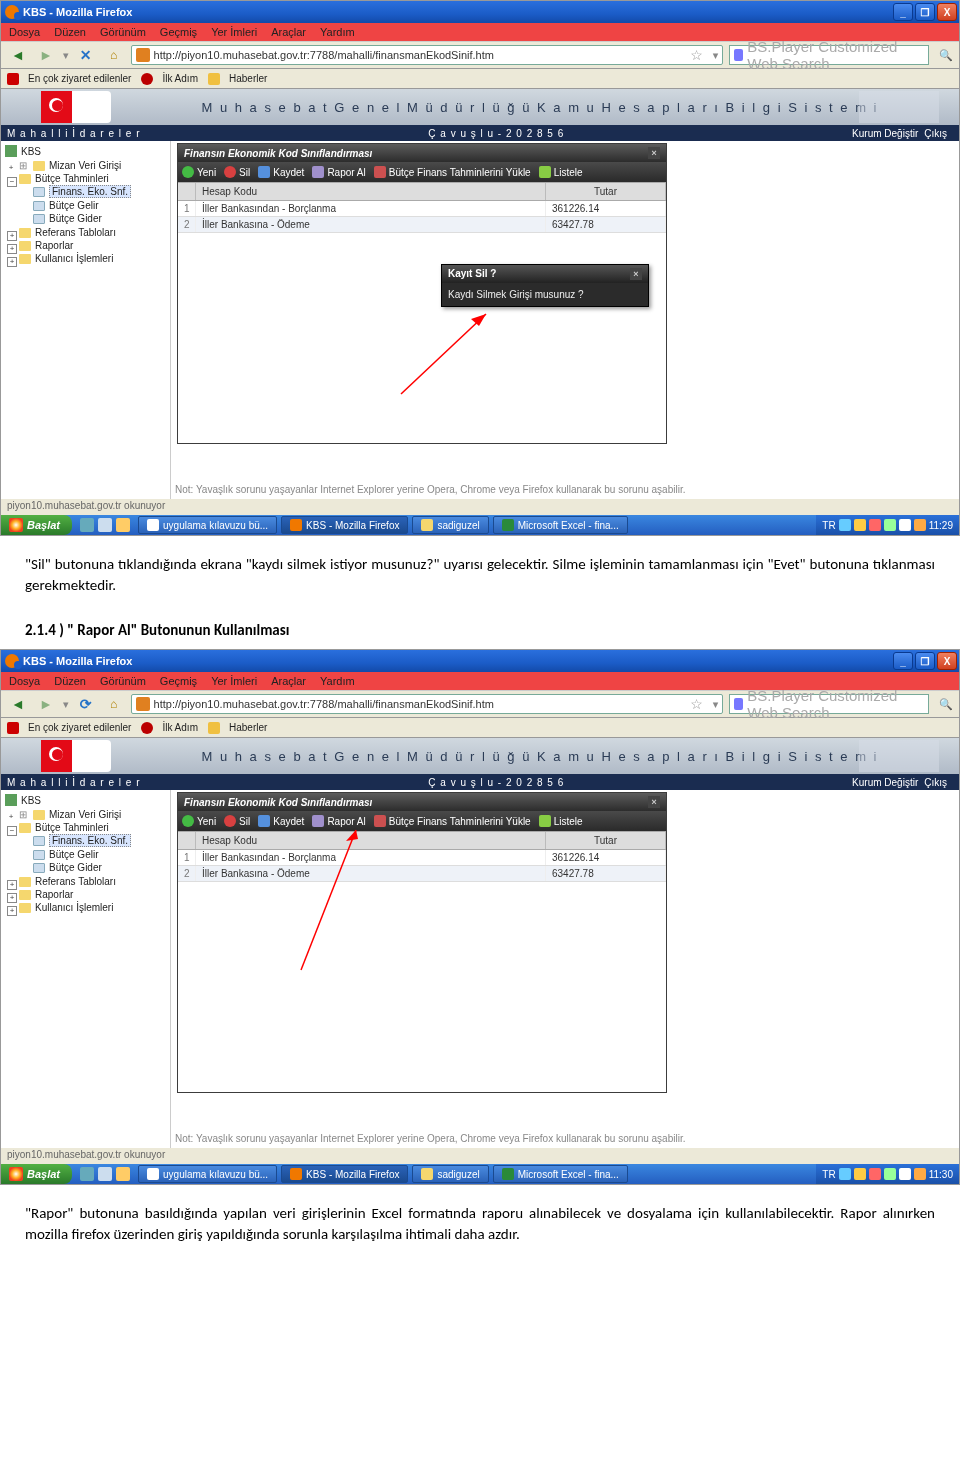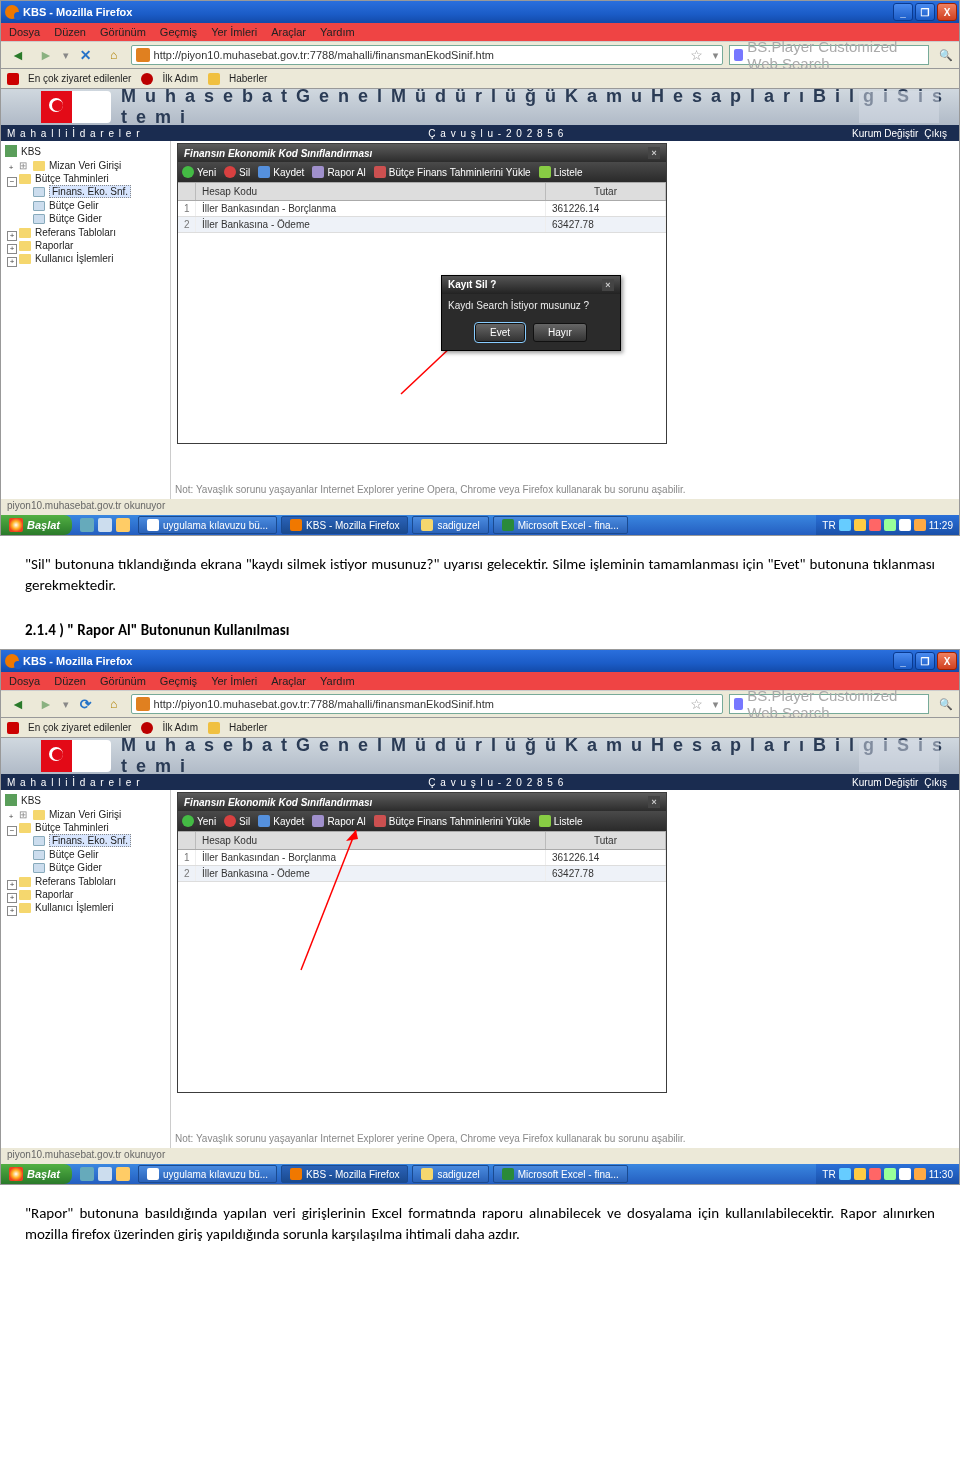--- a/index.html
+++ b/index.html
@@ -43,21 +43,21 @@
   .bm .bico { width:12px; height:12px; border-radius:2px; }
   .bm .bico.b1 { background:#c00; }
   .bm .bico.b2 { background:#b00; border-radius:50%; }
   .bm .bico.b3 { background:#f0c040; }
 
   
   .app-banner { height:36px; background:linear-gradient(to bottom,#d0d8df,#b0bac7); display:flex; align-items:center; color:#333; position:relative; }
   .app-banner .flag { width:70px; height:32px; margin:0 10px 0 40px; background:linear-gradient(to right,#e30a17 45%,#fff 45%); border-radius:0 4px 4px 0; position:relative; }
   .app-banner .flag::before { content:""; position:absolute; left:8px; top:7px; width:14px; height:14px; background:#fff; border-radius:50%; }
   .app-banner .flag::after { content:""; position:absolute; left:11px; top:9px; width:11px; height:11px; background:#e30a17; border-radius:50%; }
-  .app-banner .btxt { flex:1; font-size:18px; letter-spacing:2px; color:#2a3b55; font-weight:bold; }
+  .app-banner .btxt { flex:1; text-align:center; font-size:13px; letter-spacing:2px; color:#2a3b55; font-weight:normal; }
   .app-banner .hand { position:absolute; right:20px; top:2px; width:80px; height:32px; background:#d8dee7; opacity:.5; }
 
   
   .app-sub { height:16px; background:#1a2c50; color:#fff; display:flex; align-items:center; font-size:10px; padding:0 6px; }
   .app-sub .sl { letter-spacing:1px; }
   .app-sub .mid { flex:1; text-align:center; letter-spacing:1px; }
   .app-sub .rlink { margin-left:auto; margin-right:6px; cursor:pointer; }
 
   
   .app-body { position:absolute; top:140px; left:0; right:0; bottom:36px; background:#fff; display:flex; }
@@ -100,21 +100,21 @@
   .grid-row.alt { background:#eef2f8; }
   .gc { padding:2px 6px; font-size:10px; color:#333; border-right:1px solid #eee; }
   .gc.c0 { width:18px; text-align:center; color:#777; }
   .gc.c1 { flex:1; }
   .gc.c2 { width:120px; }
   .grid-empty { height:210px; background:#fff; }
 
   .note { position:absolute; left:4px; bottom:4px; color:#888; font-size:10px; }
 
   
-  .modal { position:absolute; left:440px; top:274px; width:180px; background:#2b2b2b; border:1px solid #000; box-shadow:2px 2px 4px rgba(0,0,0,.4); z-index:5; }
+  .modal { position:absolute; left:440px; top:263px; width:208px; background:#2b2b2b; border:1px solid #000; box-shadow:2px 2px 4px rgba(0,0,0,.4); z-index:5; }
   .modal .mt { background:linear-gradient(to bottom,#555,#222); color:#fff; font-size:10px; font-weight:bold; padding:3px 6px; display:flex; }
   .modal .mt .mc { margin-left:auto; width:12px; height:12px; background:#444; color:#ccc; text-align:center; line-height:12px; font-size:9px; cursor:pointer; }
   .modal .mb { padding:6px; color:#eee; font-size:10px; }
   .modal .mbtns { display:flex; gap:8px; justify-content:center; padding:6px 0 8px 0; }
   .mbtn { background:linear-gradient(to bottom,#666,#333); color:#fff; font-size:10px; padding:3px 14px; border:1px solid #111; border-radius:3px; cursor:pointer; }
   .mbtn.evet { outline:1px solid #8cf; }
 
   
   .arrow { position:absolute; z-index:4; }
   .arrow line { stroke:#f00; stroke-width:1.5; }
@@ -320,25 +320,21 @@
       </div>
       <div class="note">Not: Yavaşlık sorunu yaşayanlar Internet Explorer yerine Opera, Chrome veya Firefox kullanarak bu sorunu aşabilir.</div>
     </div>
   </div>
 
   <div class="modal">
     <div class="mt">
       <span>Kayıt Sil ?</span>
       <span class="mc">×</span>
     </div>
-    <div class="mb">Kaydı Search İstiyor musunuz ?</div>
-    <div class="mbtns">
-      <span class="mbtn evet">Evet</span>
-      <span class="mbtn">Hayır</span>
-    </div>
+    <div class="mb">Kaydı Silmek Girişi musunuz ?</div>
   </div>
 
   <svg class="arrow" style="left:390px;top:308px;width:110px;height:90px">
     <line x1="10" y1="85" x2="95" y2="5"></line>
     <polygon points="95,5 88,17 80,10" fill="#f00"></polygon>
   </svg>
 
   <div class="ff-status">piyon10.muhasebat.gov.tr okunuyor</div>
 
   <div class="xp-task">

